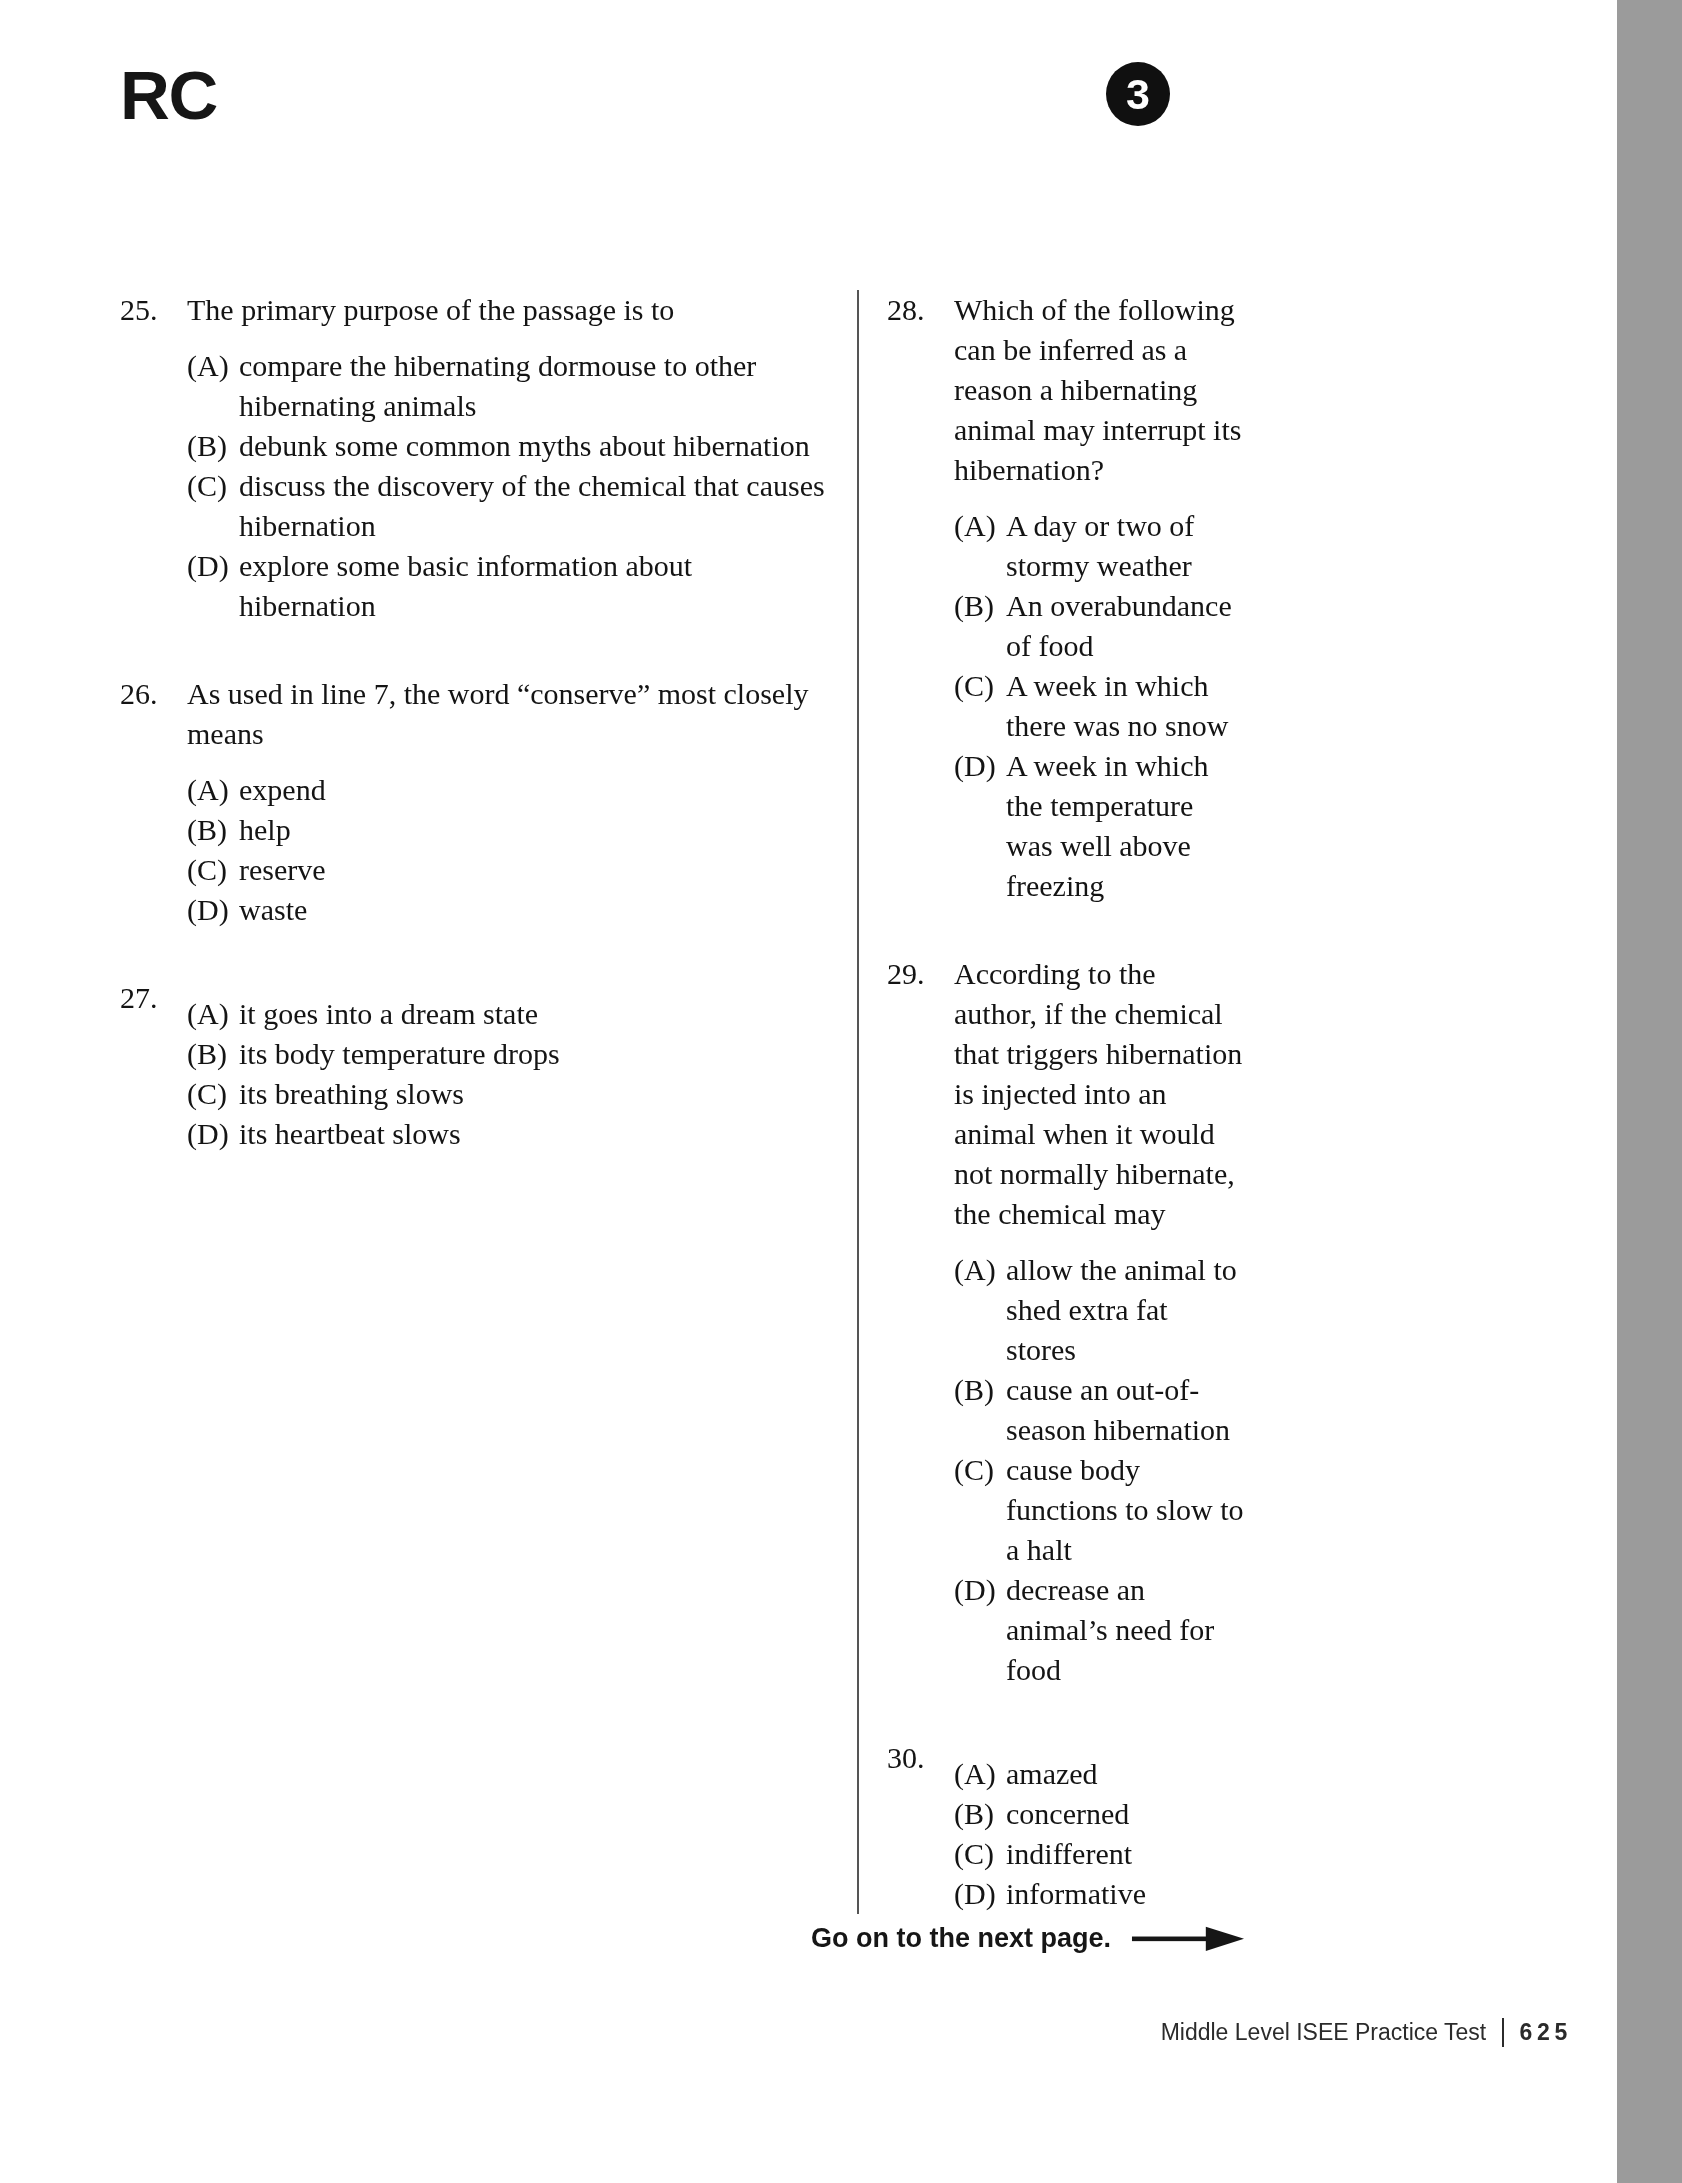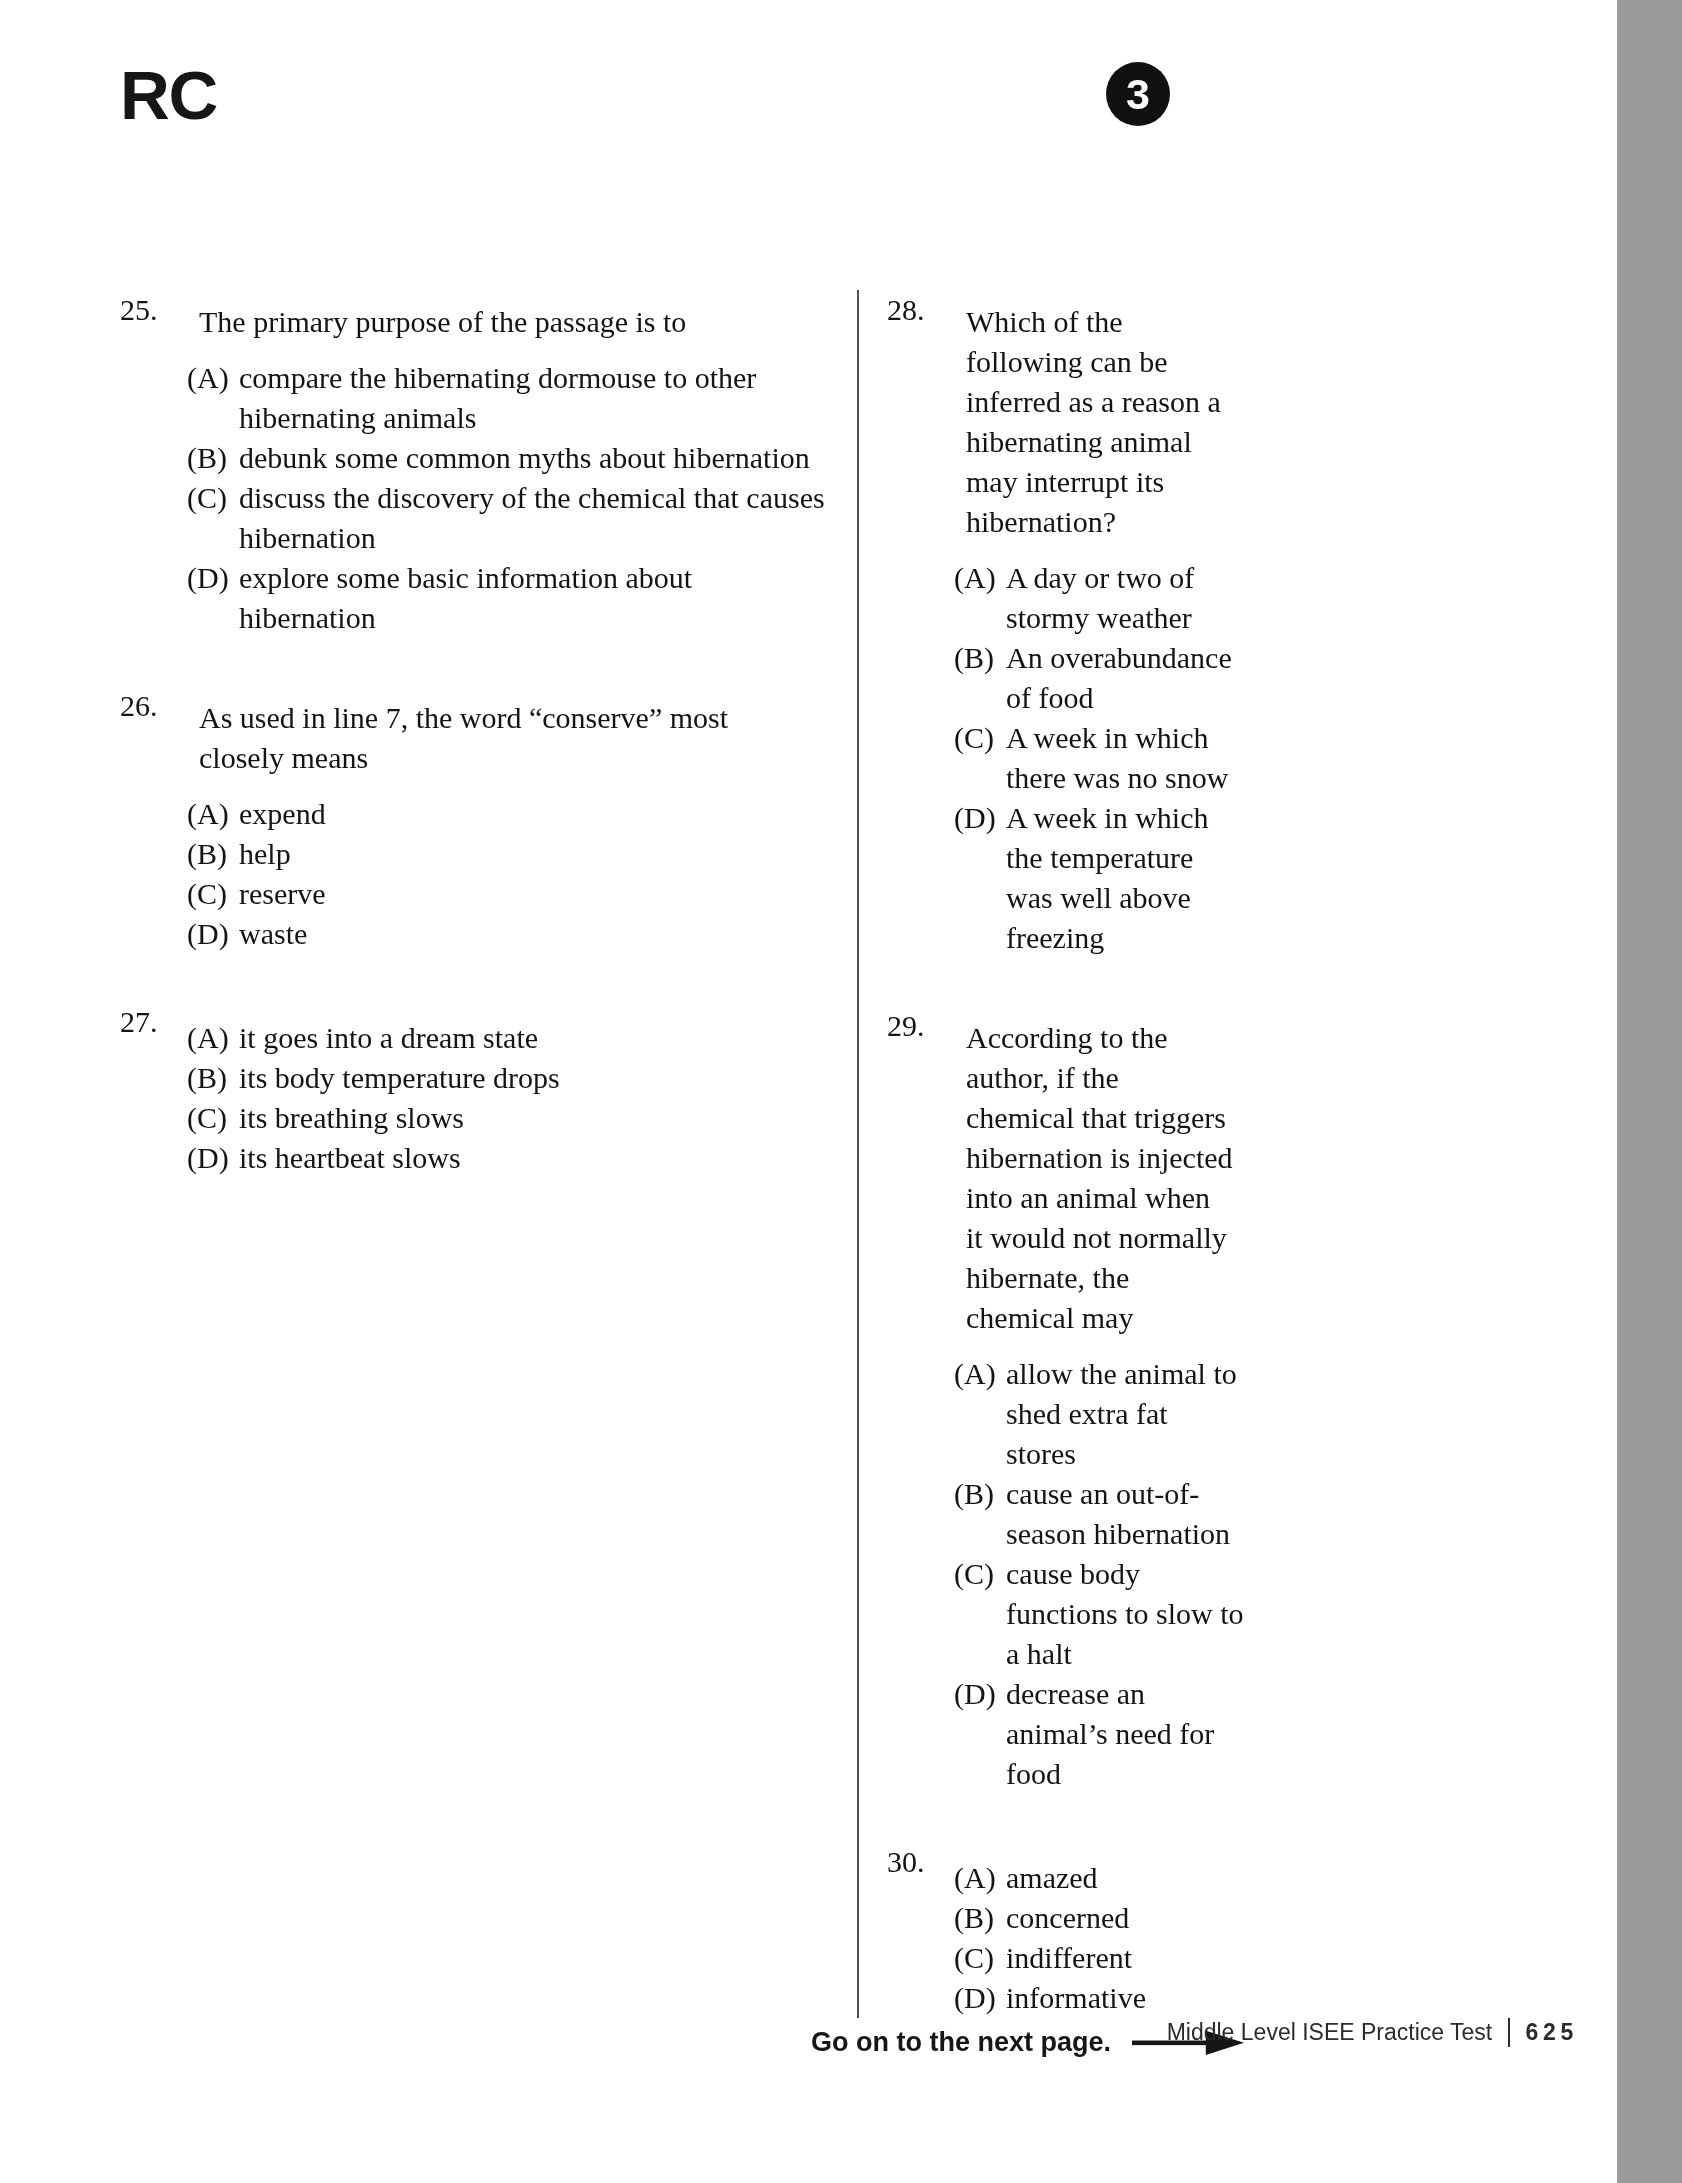--- a/index.html
+++ b/index.html
@@ -67,21 +67,21 @@
     background: #555555;
     margin: 0 28px;
     flex: none;
   }
   .col-right { flex: 1; min-width: 0; }
   .question {
     display: grid;
     grid-template-columns: 67px 1fr;
   }
   .question + .question { margin-top: 48px; }
-  .stem { margin: 12px; }
+  .stem { margin: 0; }
   .choices { margin-top: 16px; }
   .choice {
     display: grid;
     grid-template-columns: 52px 1fr;
   }
   .goon-row {
     display: flex;
     justify-content: flex-end;
     align-items: center;
     gap: 20px;
@@ -90,21 +90,21 @@
   .goon-text {
     font-family: "Liberation Sans", sans-serif;
     font-weight: 700;
     font-size: 27px;
     color: #161616;
   }
   .goon-arrow { display: flex; align-items: center; }
   .page-footer {
     position: absolute;
     top: 2018px;
-    right: 104px;
+    right: 110px;
     display: flex;
     align-items: center;
     gap: 16px;
     font-family: "Liberation Sans", sans-serif;
     font-size: 23px;
     color: #2b2b2b;
   }
   .page-footer .vsep {
     width: 1.3px;
     height: 29px;

